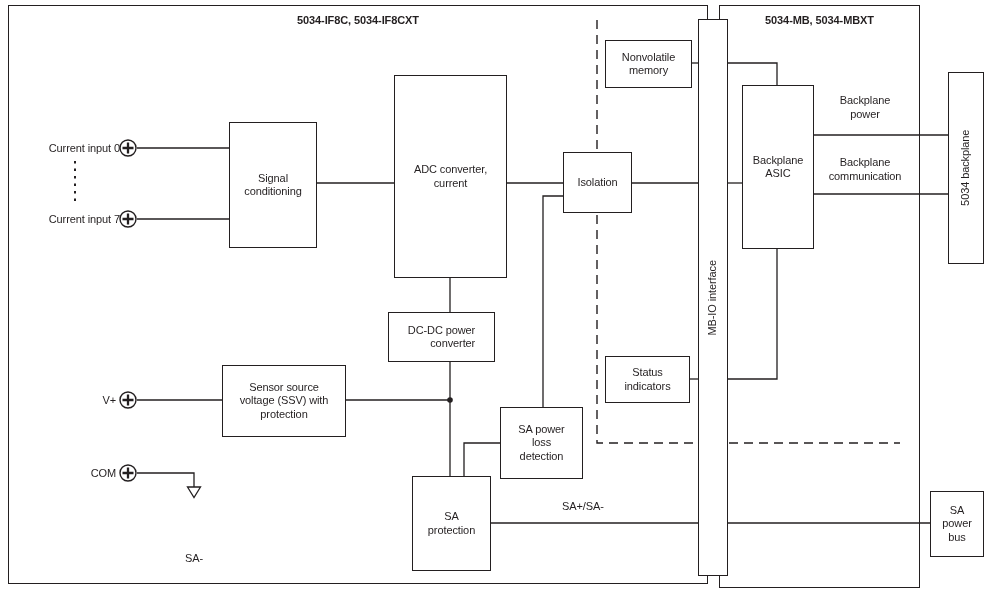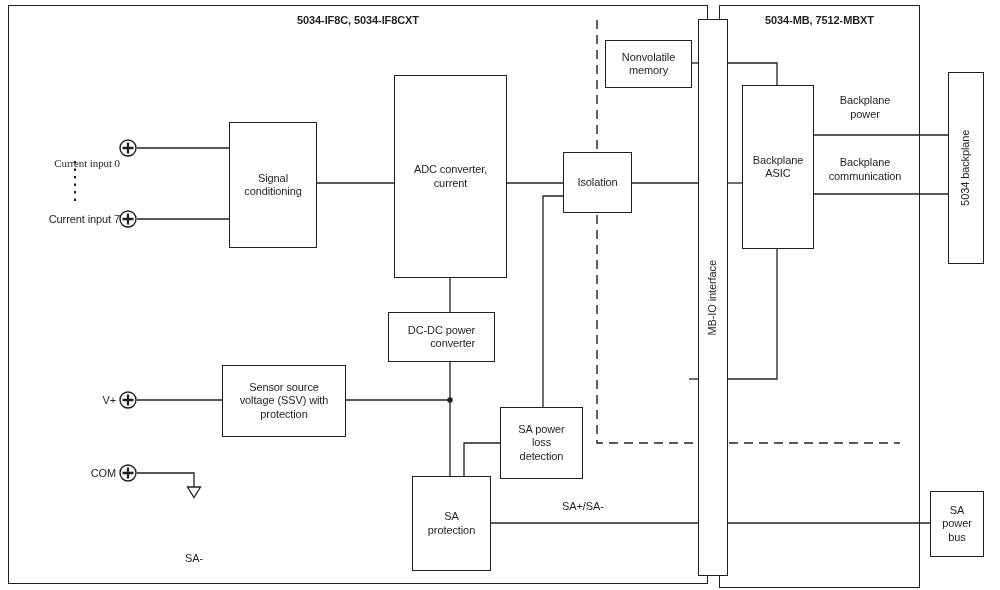--- a/index.html
+++ b/index.html
@@ -79,52 +79,54 @@
         <path d="M122.5 400 H133.5 M128 394.5 V405.5" stroke-width="2.3" fill="none"></path>
       </g>
       <g>
         <circle cx="128" cy="473" r="8" stroke-width="1.4"></circle>
         <path d="M122.5 473 H133.5 M128 467.5 V478.5" stroke-width="2.3" fill="none"></path>
       </g>
     </g>
   </svg>
 
   <div id="title-left" class="title">5034-IF8C, 5034-IF8CXT</div>
-  <div id="title-right" class="title">5034-MB, 7512-MBXT</div>
+  <div id="title-right" class="title">5034-MB, 5034-MBXT</div>
 
   <div class="box" style="left:229px;top:122px;width:88px;height:126px;">Signal
 conditioning</div>
   <div class="box" style="left:394px;top:75px;width:113px;height:203px;">ADC converter,
 current</div>
   <div class="box" style="left:388px;top:312px;width:107px;height:50px;text-align:right;">DC-DC power
 converter</div>
   <div class="box" style="left:222px;top:365px;width:124px;height:72px;">Sensor source
 voltage (SSV) with
 protection</div>
   <div class="box" style="left:412px;top:476px;width:79px;height:95px;">SA
 protection</div>
   <div class="box" style="left:500px;top:407px;width:83px;height:72px;">SA power
 loss
 detection</div>
   <div class="box" style="left:563px;top:152px;width:69px;height:61px;">Isolation</div>
   <div class="box" style="left:605px;top:40px;width:87px;height:48px;">Nonvolatile
 memory</div>
+  <div class="box" style="left:605px;top:356px;width:85px;height:47px;">Status
+indicators</div>
   <div class="box" style="left:742px;top:85px;width:72px;height:164px;">Backplane
 ASIC</div>
   <div class="box" id="box-mbio" style="left:698px;top:19px;width:30px;height:557px;">
     <span class="vtext">MB-IO interface</span>
   </div>
   <div class="box" style="left:948px;top:72px;width:36px;height:192px;">
     <span class="vtext">5034 backplane</span>
   </div>
   <div class="box" style="left:930px;top:491px;width:54px;height:66px;">SA
 power
 bus</div>
 
-  <div class="lbl r" style="left:28px;top:156px;width:92px;font-family:Liberation Serif, serif;">Current input 0</div>
+  <div class="lbl r" style="left:28px;top:141px;width:92px;">Current input 0</div>
   <div class="lbl r" style="left:28px;top:212px;width:92px;">Current input 7</div>
   <div class="lbl r" style="left:78px;top:393px;width:38px;">V+</div>
   <div class="lbl r" style="left:78px;top:466px;width:38px;text-align:right;">COM</div>
   <div class="lbl c" style="left:178px;top:503px;width:32px;margin-top:48px;">SA-</div>
   <div class="lbl" style="left:562px;top:499px;">SA+/SA-</div>
   <div class="lbl c" style="left:801px;top:93px;width:128px;">Backplane
 power</div>
   <div class="lbl c" style="left:801px;top:155px;width:128px;">Backplane
 communication</div>
 

